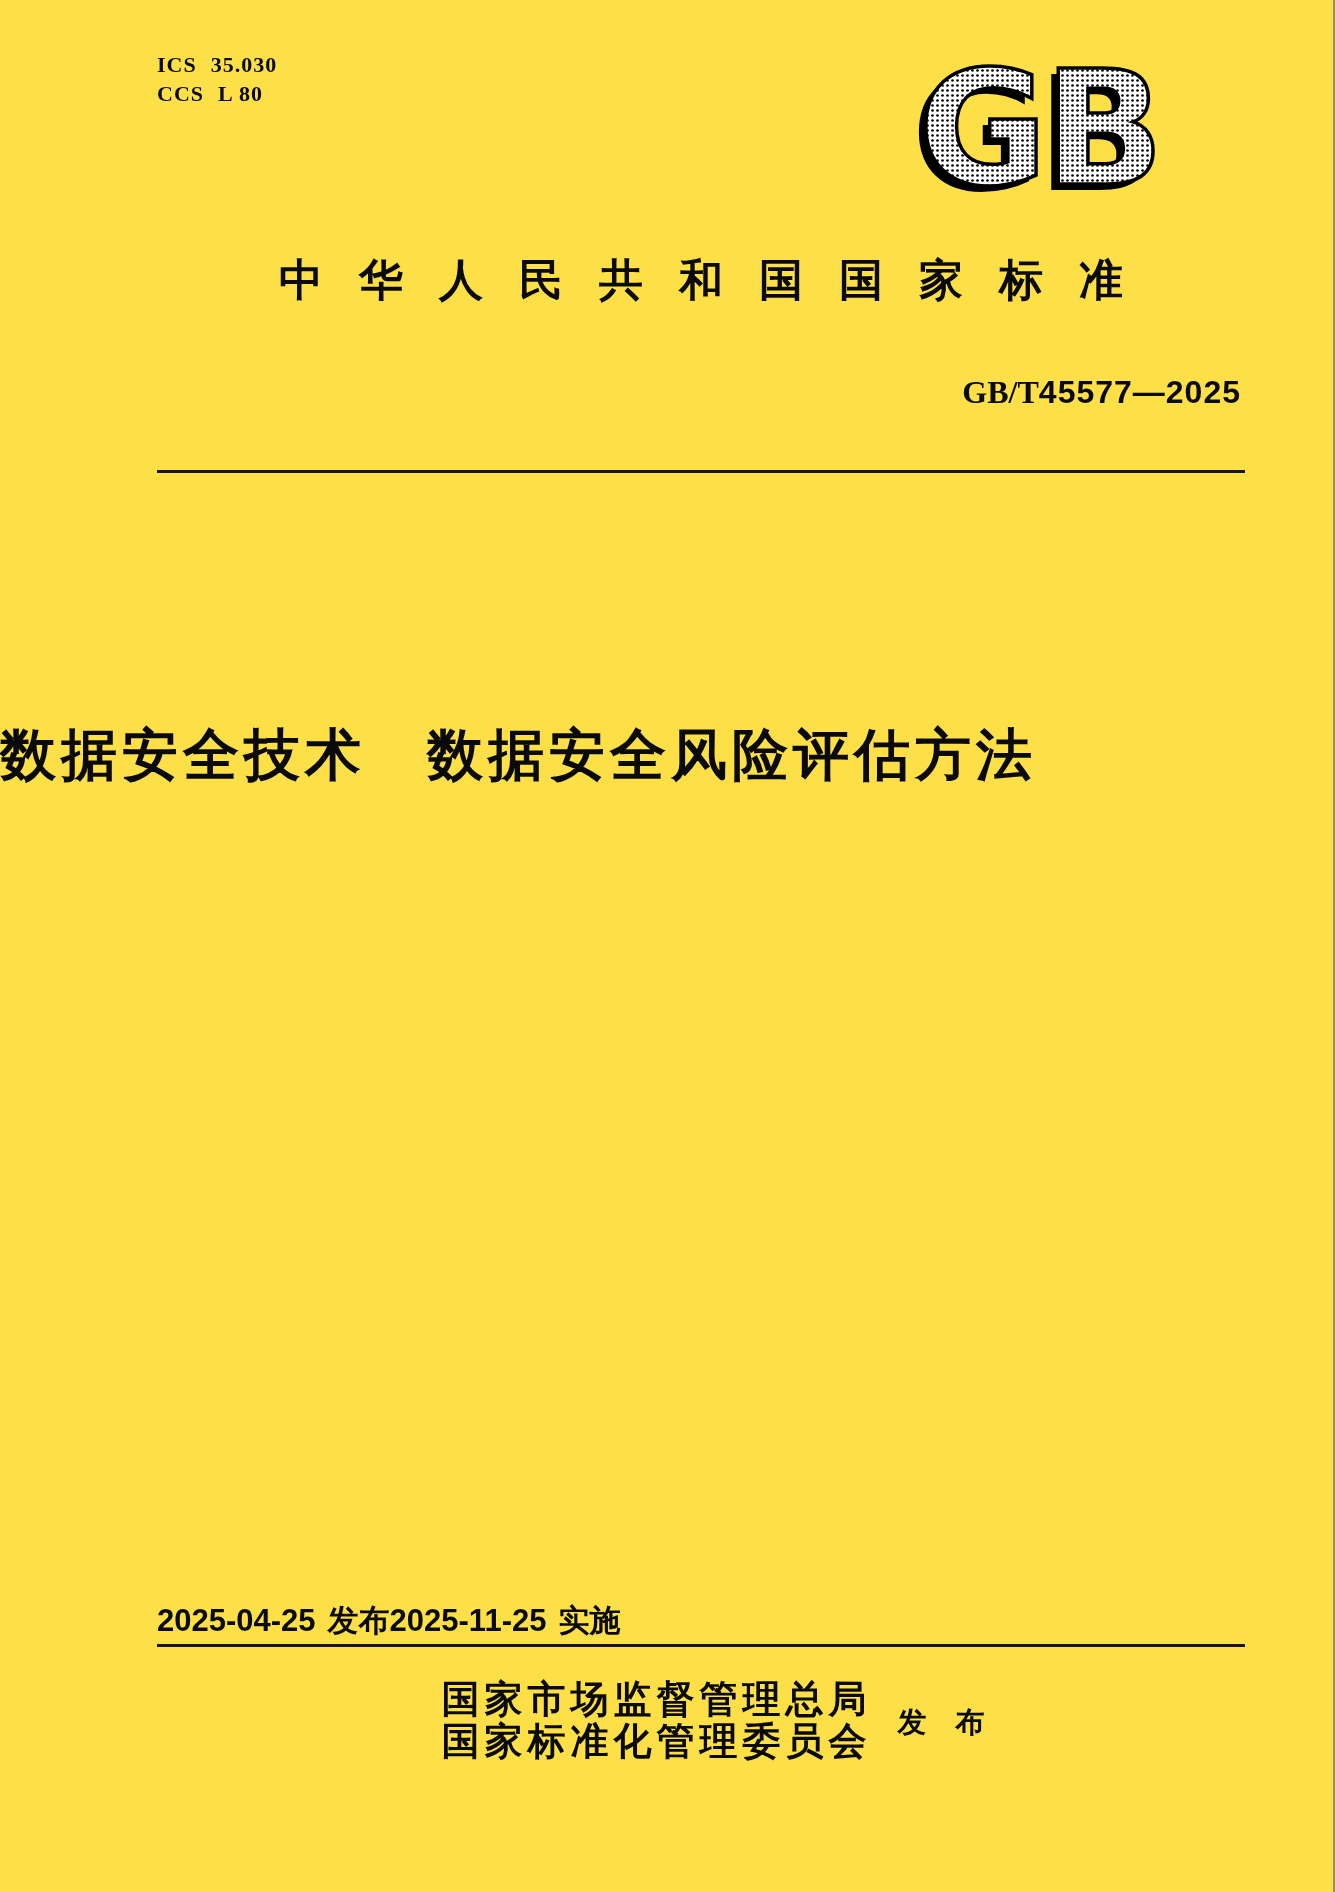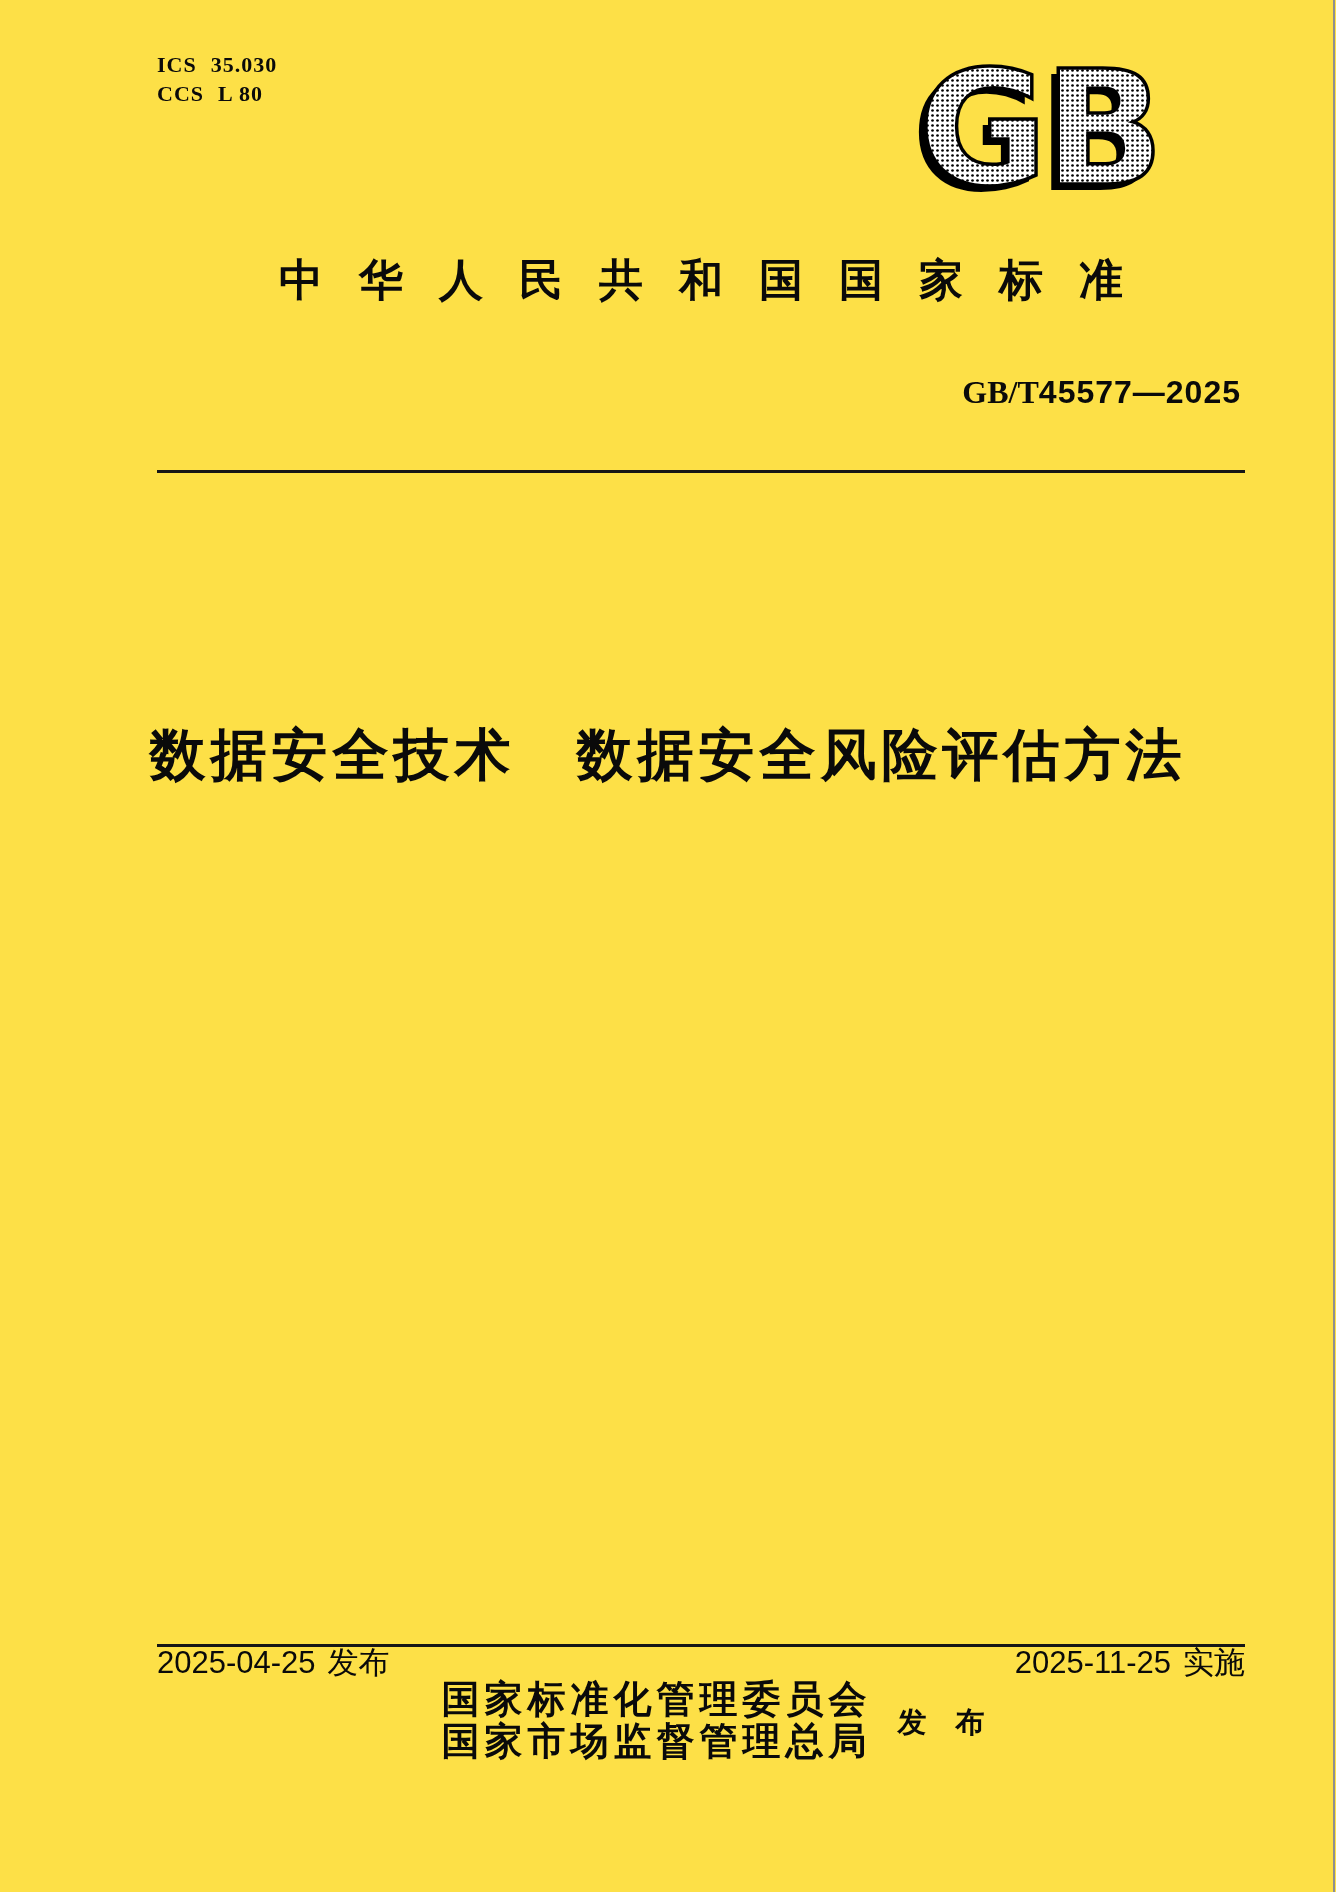--- a/index.html
+++ b/index.html
@@ -86,21 +86,20 @@
     background: #161616;
   }
   .rule-top { top: 470px; }
   .rule-bottom { top: 1644px; }
   
   .title-cn {
     position: absolute;
     left: 0;
     width: 100%;
     top: 722px;
-    text-align: center;
     font-family: Liberation Serif, serif;
     font-weight: bold;
     font-size: 56px;
     line-height: 66px;
     letter-spacing: 5px;
     white-space: nowrap;
   }
   .title-en {
     position: absolute;
     left: 0;
@@ -113,27 +112,25 @@
     line-height: 34px;
     word-spacing: 3px;
   }
   
   .dates-row {
     position: absolute;
     left: 157px;
     right: 91px;
     top: 1602px;
     display: flex;
-    justify-content: space-between;
-    font-weight: normal;
+    font-weight: bold;
     font-size: 31px;
     line-height: 38px;
     font-family: "Liberation Sans", sans-serif;
     white-space: nowrap;
-    margin-top: 42px;
   }
   .date-item .date-value { margin-right: 12px; }
   
   .publisher-row {
     position: absolute;
     left: 90px;
     width: 1246px;
     top: 1678px;
     display: flex;
     justify-content: center;
@@ -203,19 +200,19 @@
     </div>
     <div class="date-item">
       <span class="date-value">2025-11-25</span><span class="date-label">实施</span>
     </div>
   </div>
 
   <div class="rule rule-bottom"></div>
 
   <div class="publisher-row">
     <div class="publisher-lines">
+      <div>国家市场监督管理总局</div>
       <div>国家标准化管理委员会</div>
-      <div>国家市场监督管理总局</div>
     </div>
     <div class="release-label">发　布</div>
   </div>
 
 </div>
 
 </body></html>

